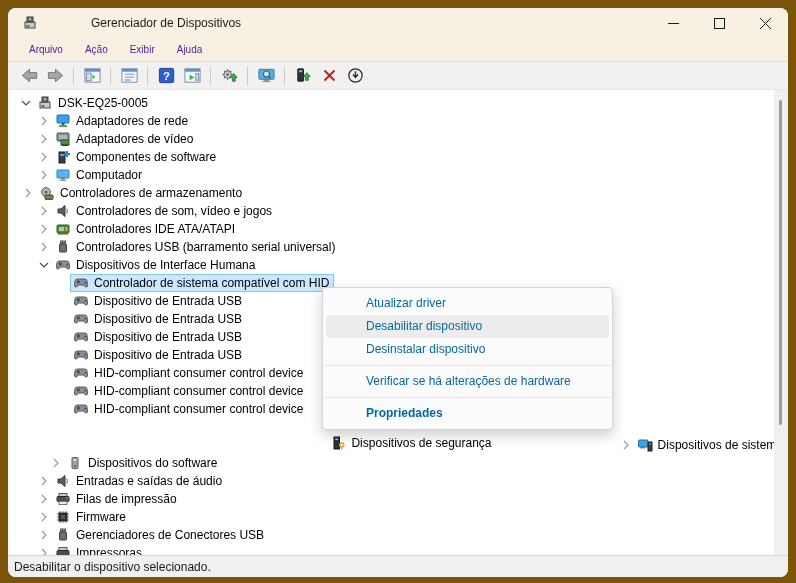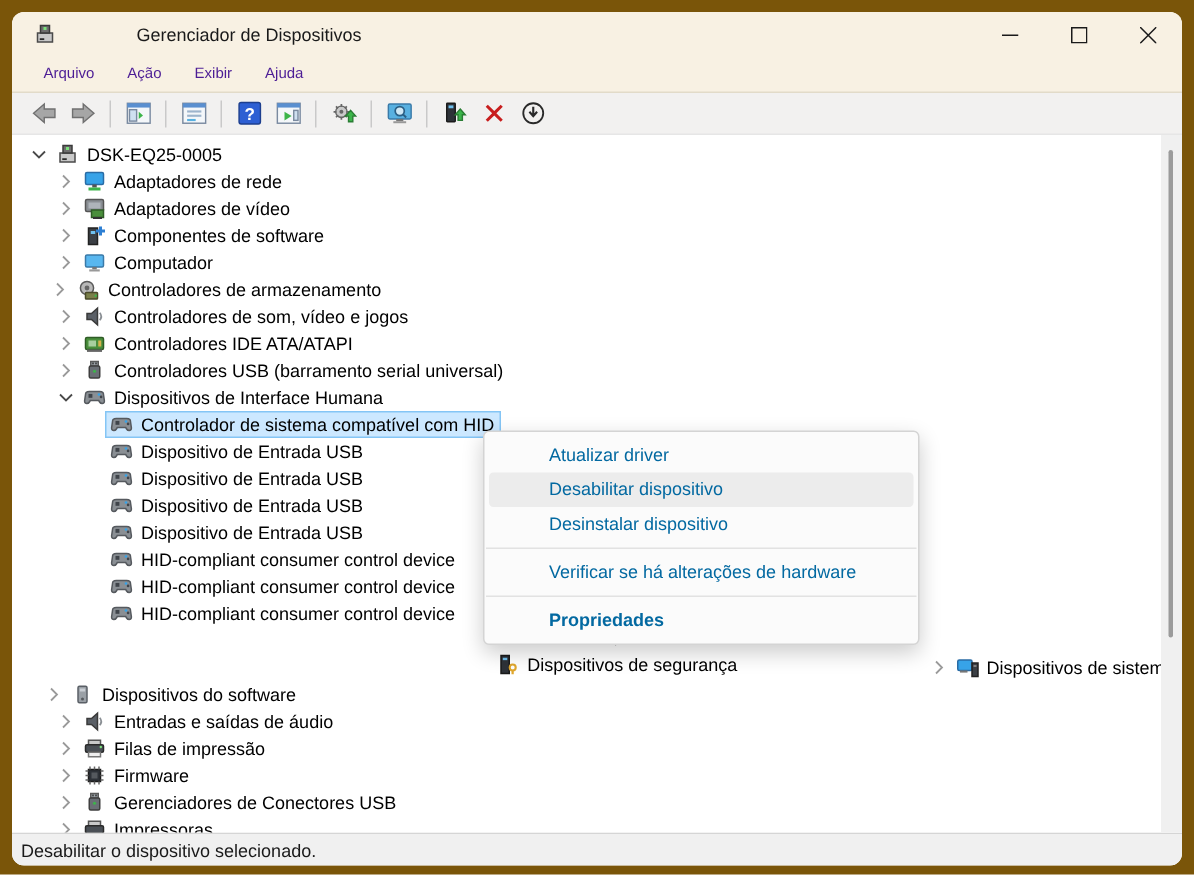--- a/index.html
+++ b/index.html
@@ -275,21 +275,21 @@
           </span>
     <span class="sel-wrap">
       <span class="tree-icon"><svg viewBox="0 0 16 16">
                 <rect x="2" y="3" width="12" height="8" rx="1" fill="#59b7ef" stroke="#3a7aa8"></rect>
                 <rect x="6.5" y="11" width="3" height="1.6" fill="#777"></rect>
                 <rect x="4.5" y="12.6" width="7" height="1.4" fill="#999"></rect>
               </svg></span>
       <span class="tree-label">Computador</span>
     </span>
   </div>
-        <div class="tree-row" style="padding-left: 24px;">
+        <div class="tree-row" style="padding-left: 12px;">
     <span class="expander">
             <svg viewBox="0 0 12 12">
               <path d="M4 2l4 4-4 4" fill="none" stroke="#9a9a9a" stroke-width="1.2"></path>
             </svg>
           </span>
     <span class="sel-wrap">
       <span class="tree-icon"><svg viewBox="0 0 16 16">
                 <circle cx="7" cy="7" r="4.4" fill="#b9b9b9" stroke="#5a5a5a"></circle>
                 <circle cx="7" cy="7" r="1.6" fill="#666"></circle>
                 <rect x="6" y="10" width="8" height="4.4" rx="0.5" fill="#7a7f4a" stroke="#4a4a2a"></rect>
@@ -482,21 +482,21 @@
     <span class="sel-wrap">
       <span class="tree-icon"><svg viewBox="0 0 16 16">
                 <rect x="1.5" y="3" width="9.5" height="7" rx="1" fill="#37a3e8" stroke="#2a6ca5"></rect>
                 <rect x="3" y="10" width="5" height="1.4" fill="#777"></rect>
                 <rect x="11" y="5" width="4" height="9" fill="#3b3f45" stroke="#222"></rect>
                 <rect x="12" y="6.4" width="2" height="1.2" fill="#888"></rect>
               </svg></span>
       <span class="tree-label">Dispositivos de sistema</span>
     </span>
   </div>
-        <div class="tree-row" style="padding-left: 20px;">
+        <div class="tree-row" style="padding-left: 40px;">
     <span class="expander">
             <svg viewBox="0 0 12 12">
               <path d="M4 2l4 4-4 4" fill="none" stroke="#9a9a9a" stroke-width="1.2"></path>
             </svg>
           </span>
     <span class="sel-wrap">
       <span class="tree-icon"><svg viewBox="0 0 16 16">
                 <rect x="5" y="2.5" width="6" height="11" rx="1" fill="#9aa0a6" stroke="#5a5f66"></rect>
                 <rect x="6.2" y="4" width="3.6" height="2" fill="#c9ced4"></rect>
                 <circle cx="8" cy="11" r="1" fill="#55595e"></circle>

